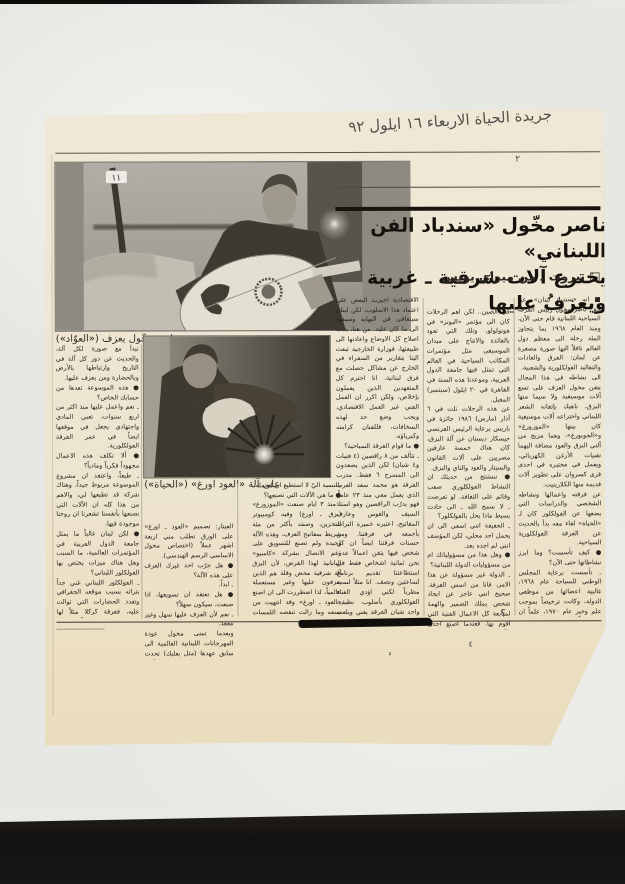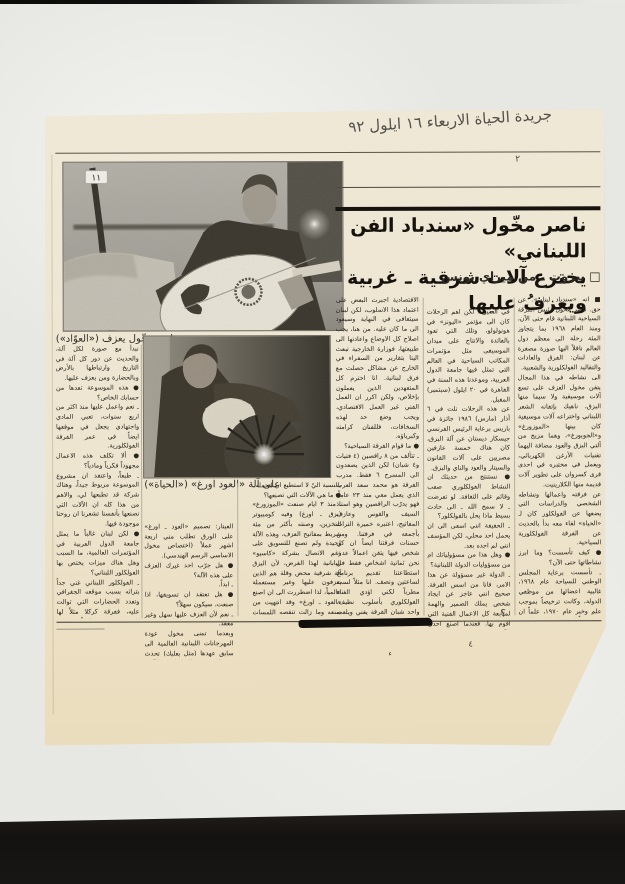--- a/index.html
+++ b/index.html
@@ -39,29 +39,29 @@
   .hrule{background:#57544c;height:1px;}
   #rule-under-date{left:12px;top:42px;width:545px;}
   #rule-headline-thin{left:292px;top:77px;width:265px;background:#4d4a45;}
   #rule-headline-thick{left:292px;top:97px;width:265px;height:4px;background:#17140f;}
   #rule-article-bottom{left:12px;top:511px;width:545px;background:#3a3731;}
   #rule-bottom-smear{left:254px;top:509px;width:134px;height:8px;background:#12100d;
     border-radius:3px 5px 2px 4px;transform:rotate(-.8deg);}
   #rule-bottom-left-short{left:12px;top:518px;width:48px;height:1px;background:#9a948a;}
 
   
-  #headline{left:278px;top:102px;width:265px;direction:rtl;text-align:right;
+  #headline{left:298px;top:102px;width:265px;direction:rtl;text-align:right;
     color:#16130e;font-weight:700;line-height:26px;font-size:19px;
     letter-spacing:-.3px;}
   #byline{left:292px;top:160px;width:265px;direction:rtl;text-align:right;
     font-size:12px;font-weight:700;color:#2b2922;}
 
   
   .photo{background:#8d8a82;outline:1px solid #6f6c63;}
-  #photo1{left:20px;top:52px;width:279px;height:168px;}
+  #photo1{left:12px;top:52px;width:326px;height:168px;padding-left:28px;}
   #photo2{left:100px;top:226px;width:186px;height:141px;}
   .caption{direction:rtl;text-align:left;font-size:10px;font-weight:400;color:#33302a;}
   #caption1{left:12px;top:222px;width:279px;}
   #caption2{left:100px;top:368px;width:186px;}
 
   
   .newscol{font-size:6.4px;line-height:1.52;text-align:justify;color:#27241d;
     direction:rtl;white-space:pre-line;overflow:hidden;word-spacing:.2px;}
   .vrule{width:1px;background:#b7af9c;}
   #cols-right{left:292px;top:186px;width:265px;height:322px;}

